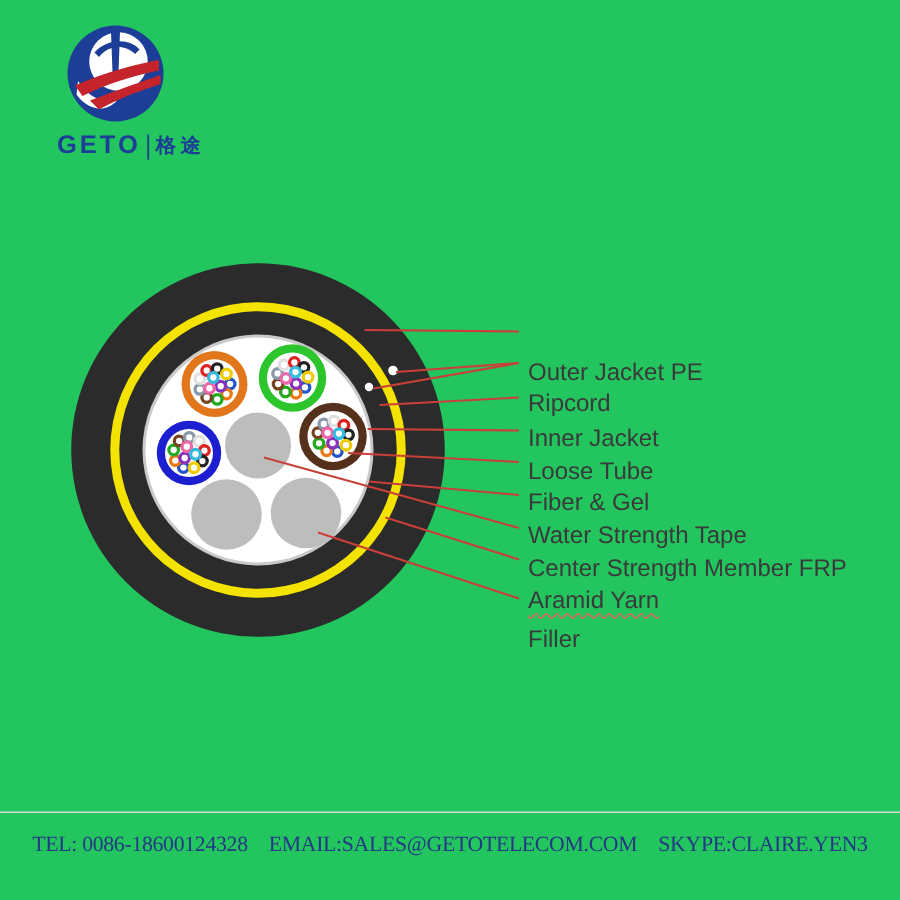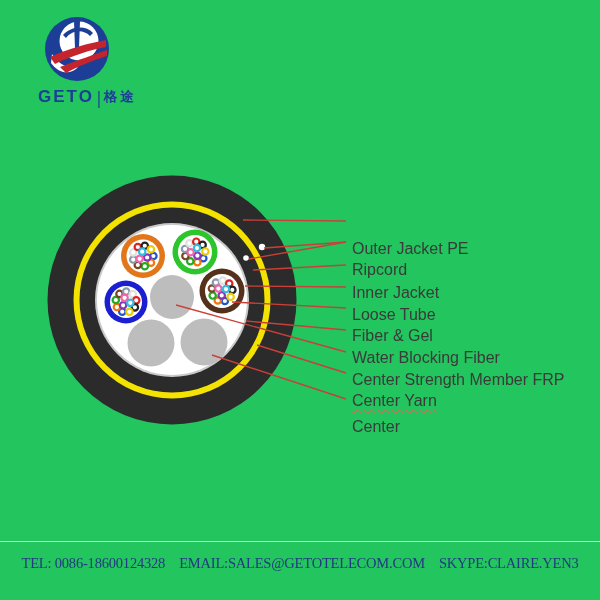--- a/index.html
+++ b/index.html
@@ -125,24 +125,24 @@
       <line x1="257" y1="345" x2="346" y2="373" stroke="#c94038" stroke-width="1.4"></line>
       <line x1="212" y1="355" x2="346" y2="399" stroke="#c94038" stroke-width="1.4"></line>
     </svg>
 
   <div id="labels">
       <div class="callout-label" style="left: 352px; top: 210px;">Outer Jacket PE</div>
       <div class="callout-label" style="left: 352px; top: 231px;">Ripcord</div>
       <div class="callout-label" style="left: 352px; top: 276px;">Loose Tube</div>
       <div class="callout-label" style="left: 352px; top: 254px;">Inner Jacket</div>
       <div class="callout-label" style="left: 352px; top: 297px;">Fiber &amp; Gel</div>
-      <div class="callout-label" style="left: 352px; top: 319px;">Water Blocking Fiber</div>
+      <div class="callout-label" style="left: 352px; top: 319px;">Water Strength Tape</div>
       <div class="callout-label" style="left: 352px; top: 341px;">Center Strength Member FRP</div>
-      <div class="callout-label wavy" style="left: 352px; top: 362px;">Center Yarn</div>
-      <div class="callout-label" style="left: 352px; top: 388px;">Center</div>
+      <div class="callout-label wavy" style="left: 352px; top: 362px;">Aramid Yarn</div>
+      <div class="callout-label" style="left: 352px; top: 388px;">Filler</div>
     </div>
 
   <div class="divider"></div>
   <div class="footer">
     <span>TEL: 0086-18600124328</span>
     <span>EMAIL:SALES@GETOTELECOM.COM</span>
     <span>SKYPE:CLAIRE.YEN3</span>
   </div>
 
 </div>

